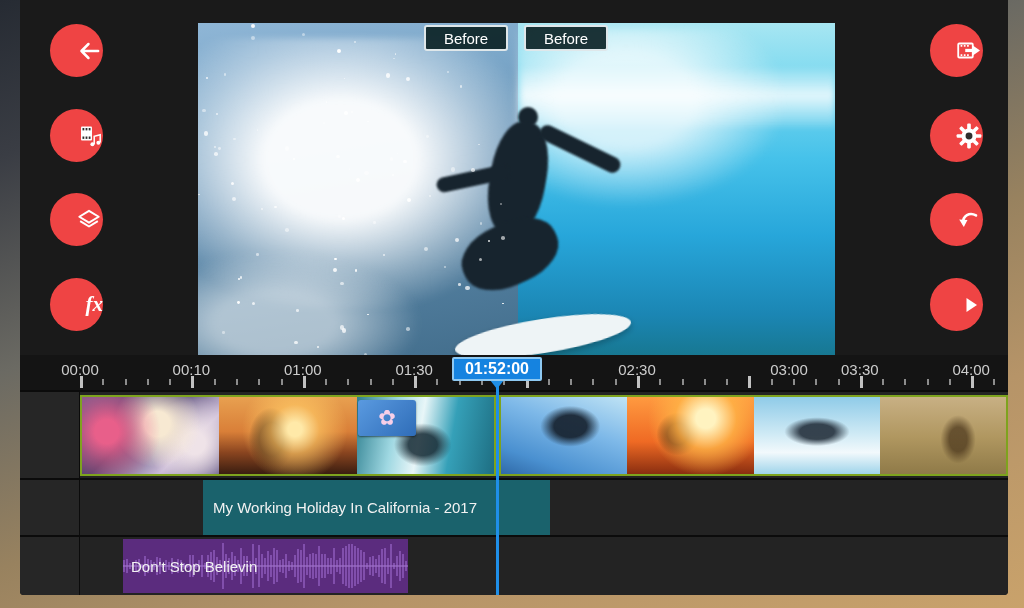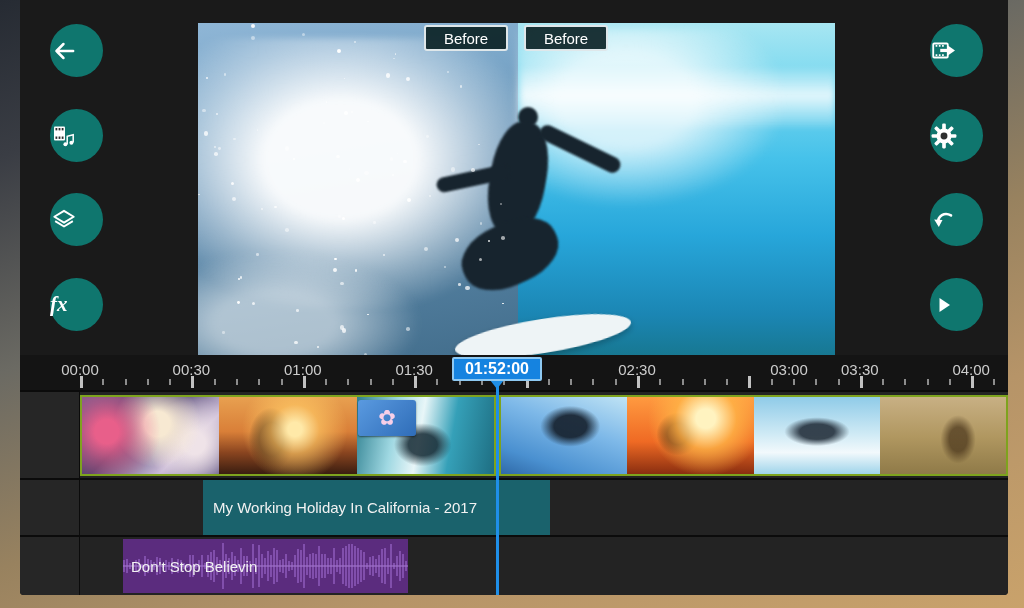--- a/index.html
+++ b/index.html
@@ -28,22 +28,22 @@
   .surf-part { position:absolute; background:#17242e; filter:blur(1px); }
   .board { position:absolute; left:256px; top:296px; width:178px; height:34px; background:#eef4f6;
      border-radius:50%; transform:rotate(-9deg); filter:blur(.5px); box-shadow:0 3px 6px rgba(0,0,0,.25); }
   .chip { position:absolute; top:2px; height:26px; padding:0 10px; display:flex; align-items:center; justify-content:center;
      background:rgba(12,35,38,.92); border:2px solid #dfe7ea; border-radius:3px; color:#fff; font-size:15px; }
   .chip-before { left:226px; width:84px; }
   .chip-after  { left:326px; width:84px; }
   .snowdot { position:absolute; border-radius:50%; background:#fff; }
 
   
-  .tool-btn { position:absolute; width:53px; height:53px; border-radius:50%; background:#0f766e;
-     display:flex; align-items:center; justify-content:flex-start; }
+  .tool-btn { position:absolute; width:53px; height:53px; border-radius:50%; background:#ef4444;
+     display:flex; align-items:center; justify-content:flex-end; }
   .fx-glyph { font-family:"Liberation Serif", serif; font-style:italic; font-weight:700; font-size:21px; color:#fff; }
 
   
   .timeline { position:absolute; left:0; top:355px; width:988px; height:218px; background:#161616; }
   .ruler { position:absolute; left:0; top:0; width:988px; height:35px; background:#141414; }
   .ruler-label { position:absolute; top:6px; transform:translateX(-50%); color:#cdcdcd; font-size:15px; white-space:nowrap; }
   .tick { position:absolute; background:#8d8d8d; width:2px; }
   .tick.major { background:#c2c2c2; width:3px; }
   .track-row { position:absolute; left:0; width:988px; background:#232323; border-top:2px solid #0b0b0b; }
   .row-video   { top:35px;  height:88px; }
@@ -265,21 +265,21 @@
             <svg viewBox="0 0 26 26" width="26" height="26">
               <path d="M9.5 6 L20 13 L9.5 20 Z" fill="#fff"></path>
             </svg>
           </span>
         </div>
       </div>
 
     <div class="timeline">
       <div class="ruler" id="ruler">
           <div class="ruler-label" style="left: 60px;">00:00</div>
-          <div class="ruler-label" style="left: 171.4px;">00:30</div>
+          <div class="ruler-label" style="left: 171.4px;">00:10</div>
           <div class="ruler-label" style="left: 282.8px;">01:00</div>
           <div class="ruler-label" style="left: 394.2px;">01:30</div>
           <div class="ruler-label" style="left: 617px;">02:30</div>
           <div class="ruler-label" style="left: 769px;">03:00</div>
           <div class="ruler-label" style="left: 839.8px;">03:30</div>
           <div class="ruler-label" style="left: 951.2px;">04:00</div>
           <div class="tick major" style="left: 60px; top: 21px; height: 12px;"></div>
           <div class="tick" style="left: 82.28px; top: 24px; height: 6px;"></div>
           <div class="tick" style="left: 104.56px; top: 24px; height: 6px;"></div>
           <div class="tick" style="left: 126.84px; top: 24px; height: 6px;"></div>

